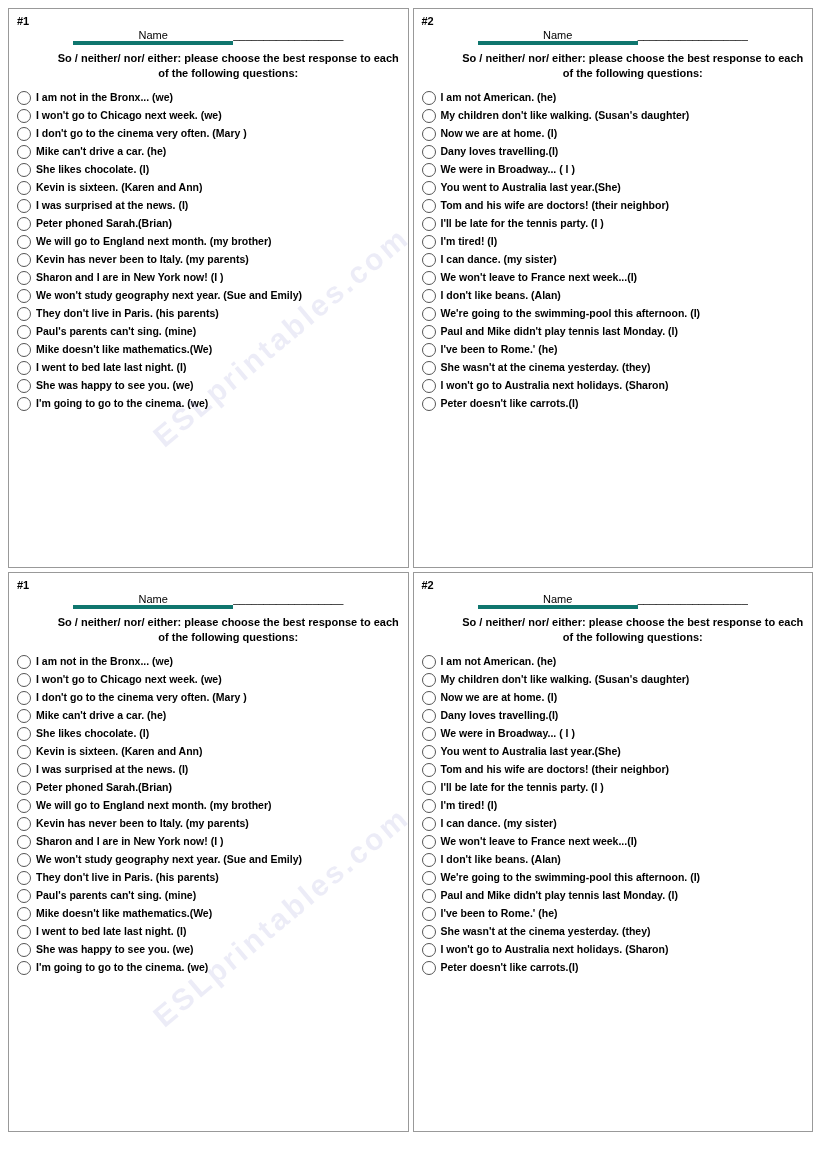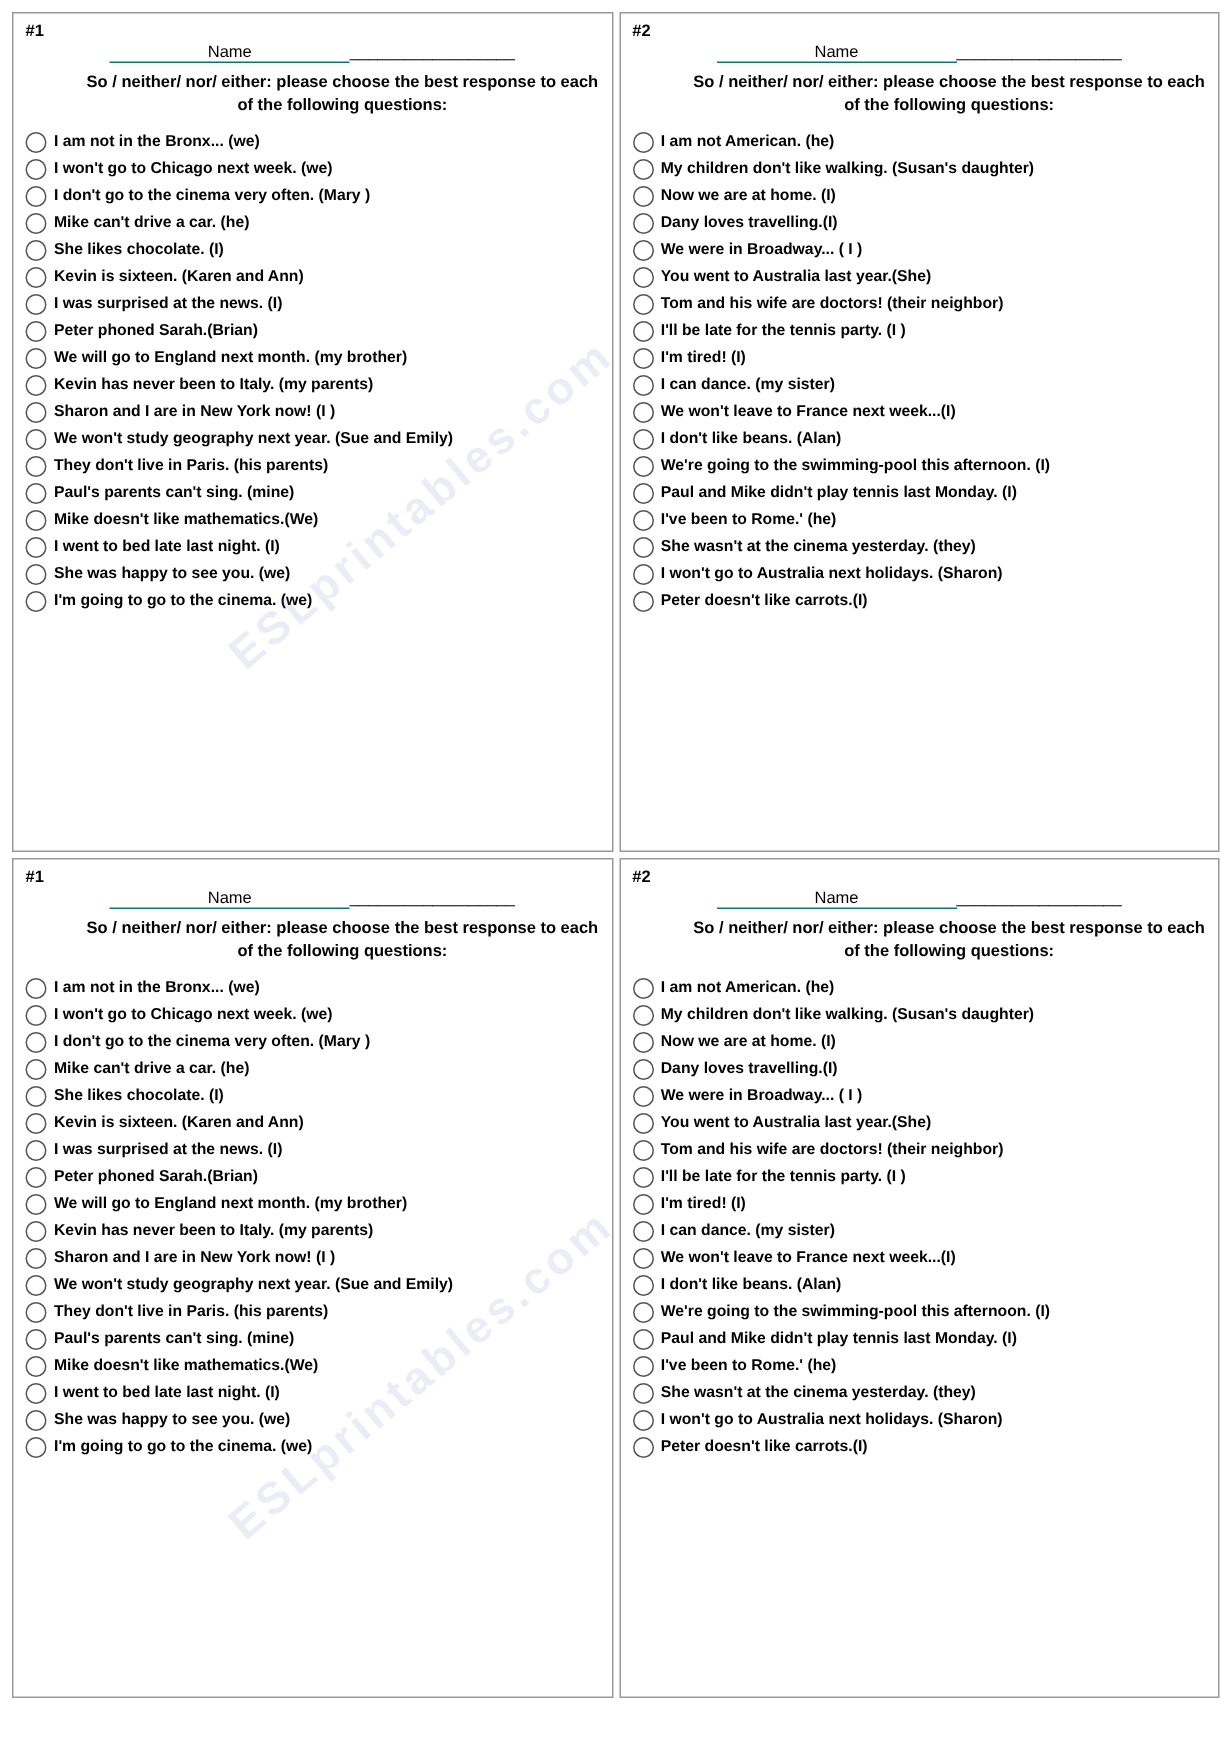--- a/index.html
+++ b/index.html
@@ -29,21 +29,21 @@
       font-weight: bold;
       font-size: 11px;
       margin-bottom: 2px;
     }
     .ws-name-line {
       text-align: center;
       font-size: 11px;
       margin-bottom: 6px;
     }
     .ws-name-line span {
-      border-bottom: 1px solid #0f766e;
+      border-bottom: 4px solid #0f766e;
       display: inline-block;
       width: 160px;
     }
     .ws-instructions {
       text-align: center;
       font-weight: bold;
       font-size: 11px;
       margin-bottom: 8px;
       line-height: 1.4;
       margin-left: 40px;

